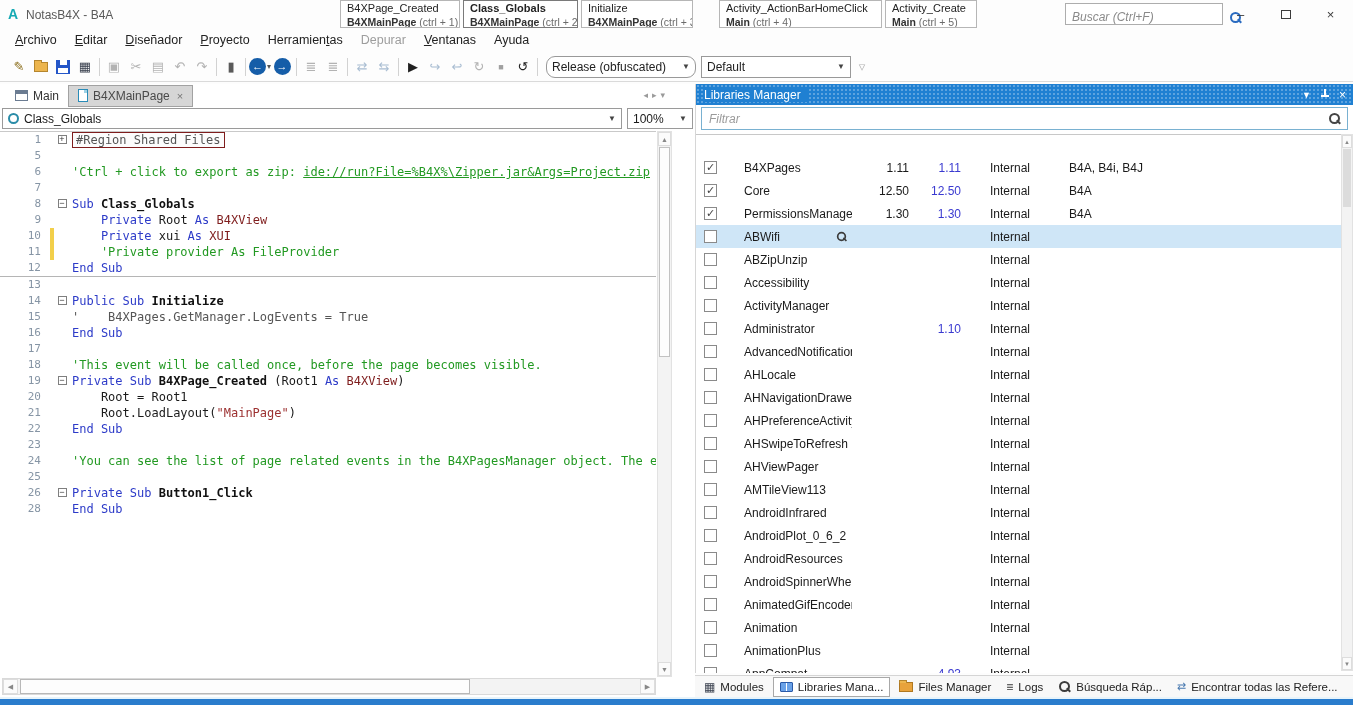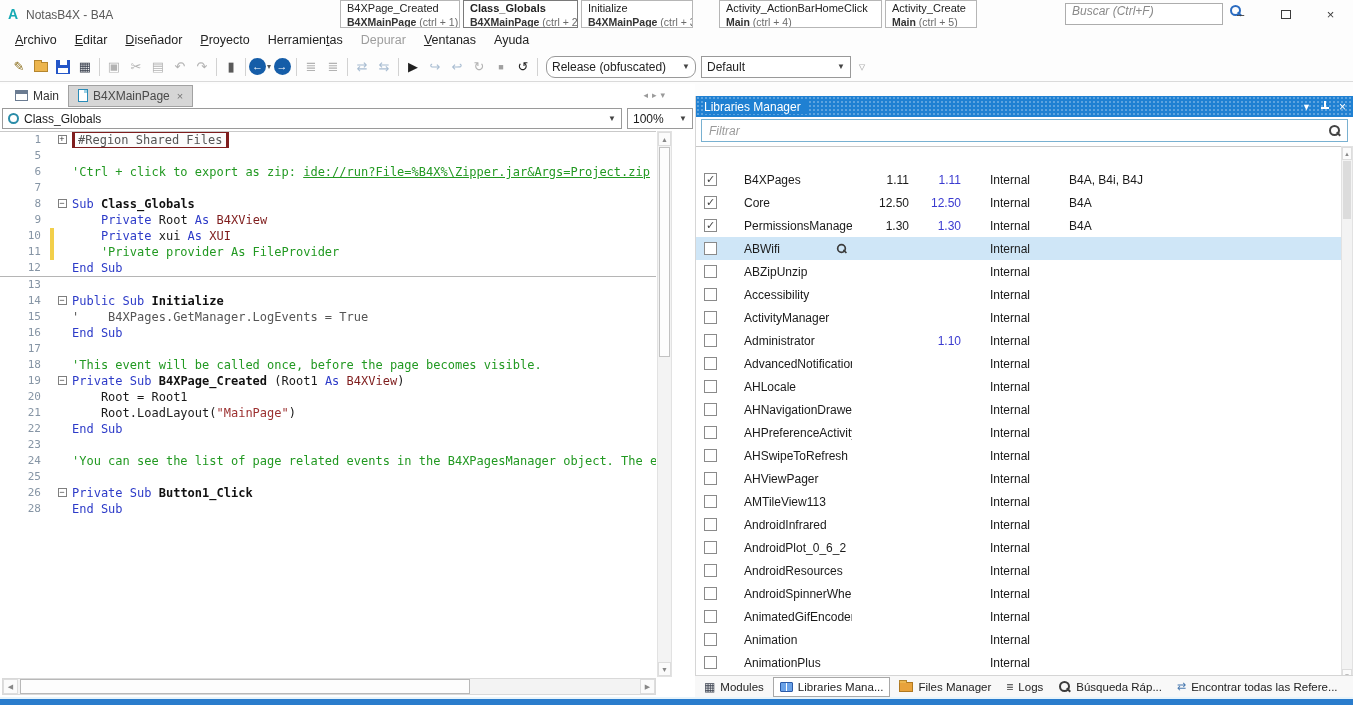--- a/index.html
+++ b/index.html
@@ -12,21 +12,21 @@
   .logo{position:absolute;left:8px;top:6px;font-weight:bold;font-size:14px;color:#16aab4}
   .win-title{position:absolute;left:26px;top:8px;color:#5a5a5a;font-size:12px}
   .quick-tabs{position:absolute;left:340px;top:0;height:28px;display:flex;align-items:stretch;gap:3px}
   .qtab{border:1px solid #b6b6b6;background:#fff;padding:1px 6px 0 6px;overflow:hidden;white-space:nowrap;cursor:default}
   .qtab.gsep{margin-left:23px}
   .qtab.active{border-color:#7a7a7a}
   .qtab .n{display:block;font-size:11px;color:#222;line-height:13px}
   .qtab.active .n{font-weight:bold}
   .qtab .m{font-size:10.5px;color:#333;font-weight:bold;line-height:12px}
   .qtab .sc{font-size:10.5px;color:#6a6a6a;font-weight:normal}
-  .search-box{position:absolute;left:1065px;top:3px;width:158px;height:22px;border:1px solid #adadad;background:#fff;display:flex;align-items:flex-start}
+  .search-box{position:absolute;left:1065px;top:3px;width:158px;height:22px;border:1px solid #adadad;background:#fff;display:flex;align-items:flex-end}
   .search-box input{flex:1;border:none;outline:none;font-family:"Liberation Sans",sans-serif;font-size:12px;font-style:italic;color:#444;padding-left:6px;background:transparent}
   .search-box input::placeholder{color:#8a8a8a;font-style:italic}
   .mag{width:13px;height:13px;position:relative;display:inline-block;flex:0 0 auto}
   .mag::before{content:"";position:absolute;width:7px;height:7px;border:2px solid currentColor;border-radius:50%;left:1px;top:1px}
   .mag::after{content:"";position:absolute;width:5px;height:2px;background:currentColor;transform:rotate(45deg);left:8px;top:9px}
   .mag.blue{color:#2a6bc0;margin-right:5px}
   .mag.dark{color:#3c3c3c}
   .win-controls{position:absolute;right:0;top:0;height:28px;display:flex}
   .win-controls span{width:45px;height:28px;display:flex;align-items:center;justify-content:center;color:#3c3c3c;font-size:13px}
   .maxbox i{display:block;width:10px;height:9px;border:1px solid #3c3c3c}
@@ -87,36 +87,36 @@
   .fbox{display:inline-block;width:9px;height:9px;border:1px solid #7f7f7f;line-height:7px;font-size:9px;text-align:center;vertical-align:2px;color:#333;background:#fff;font-family:"Liberation Sans",sans-serif}
   .src{flex:1;overflow:hidden;padding-left:2px}
   .tk-kw{color:#2d3bc8}
   .tk-ty{color:#7f1d1d}
   .tk-cm{color:#229922}
   .tk-cml{color:#229922;text-decoration:underline}
   .tk-st{color:#9c3030}
   .tk-bd{color:#111;font-weight:bold}
   .tk-pl{color:#1a1a1a}
   .tk-gy{color:#555}
-  .rgbox{border:3px solid #7f1d1d;color:#555;padding:0 3px;background:#fcfcfc}
+  .rgbox{border:1px solid #7f1d1d;color:#555;padding:0 3px;background:#fcfcfc}
 
   
   .evs{position:absolute;left:657px;top:47px;width:15px;height:546px;background:#f3f3f3;border:1px solid #e2e2e2}
   .evs .sb-up,.evs .sb-dn{position:absolute;left:0;width:13px;height:14px;text-align:center;font-size:7px;color:#888;background:#fbfbfb;border:1px solid #ddd;line-height:13px}
   .evs .sb-up{top:0}
   .evs .sb-dn{bottom:0}
   .evs .thumb{position:absolute;left:1px;top:15px;width:11px;height:210px;background:#fdfdfd;border:1px solid #c2c2c2}
   .ehs{position:absolute;left:2px;top:594px;width:654px;height:17px;background:#f3f3f3;border:1px solid #d9d9d9}
   .ehs .sb-l,.ehs .sb-r{position:absolute;top:0;width:15px;height:15px;text-align:center;font-size:7px;color:#888;background:#fbfbfb;border:1px solid #ddd;line-height:14px}
   .ehs .sb-l{left:0}
   .ehs .sb-r{right:0}
   .ehs .thumb{position:absolute;left:17px;top:0;width:450px;height:15px;background:#fdfdfd;border:1px solid #b8b8b8}
 
   
-  .lib-panel{position:absolute;left:695px;top:96px;width:658px;height:589px;background:#fff;border-left:1px solid #d6d6d6}
+  .lib-panel{position:absolute;left:695px;top:84px;width:658px;height:589px;background:#fff;border-left:1px solid #d6d6d6}
   .ptitle{position:absolute;left:0;top:0;width:100%;height:21px;background:#1f80d2;color:#fff;display:flex;align-items:center;padding-left:8px;font-size:12px;background-image:radial-gradient(rgba(255,255,255,.28) 1px,transparent 1px);background-size:4px 4px}
   .ptitle .t{background:#1f80d2;padding-right:6px}
   .ptitle-icons{margin-left:auto;display:flex;align-items:center;gap:9px;padding-right:7px}
   .ptitle-icons .chev{font-size:9px;color:#fff}
   .ic-pin{width:10px;height:11px;position:relative;display:inline-block}
   .ic-pin::before{content:"";position:absolute;left:4px;top:0;width:2px;height:6px;background:#fff}
   .ic-pin::after{content:"";position:absolute;left:1px;top:6px;width:8px;height:2px;background:#fff}
   .ptitle-icons .px{color:#fff;font-size:12px}
   .pfilter{position:absolute;top:23px;left:5px;right:5px;height:23px;border:1px solid #79b1d1;background:#fff;display:flex;align-items:center}
   .pfilter input{flex:1;border:none;outline:none;background:transparent;font-family:"Liberation Sans",sans-serif;font-size:12px;font-style:italic;padding-left:7px;color:#444}

